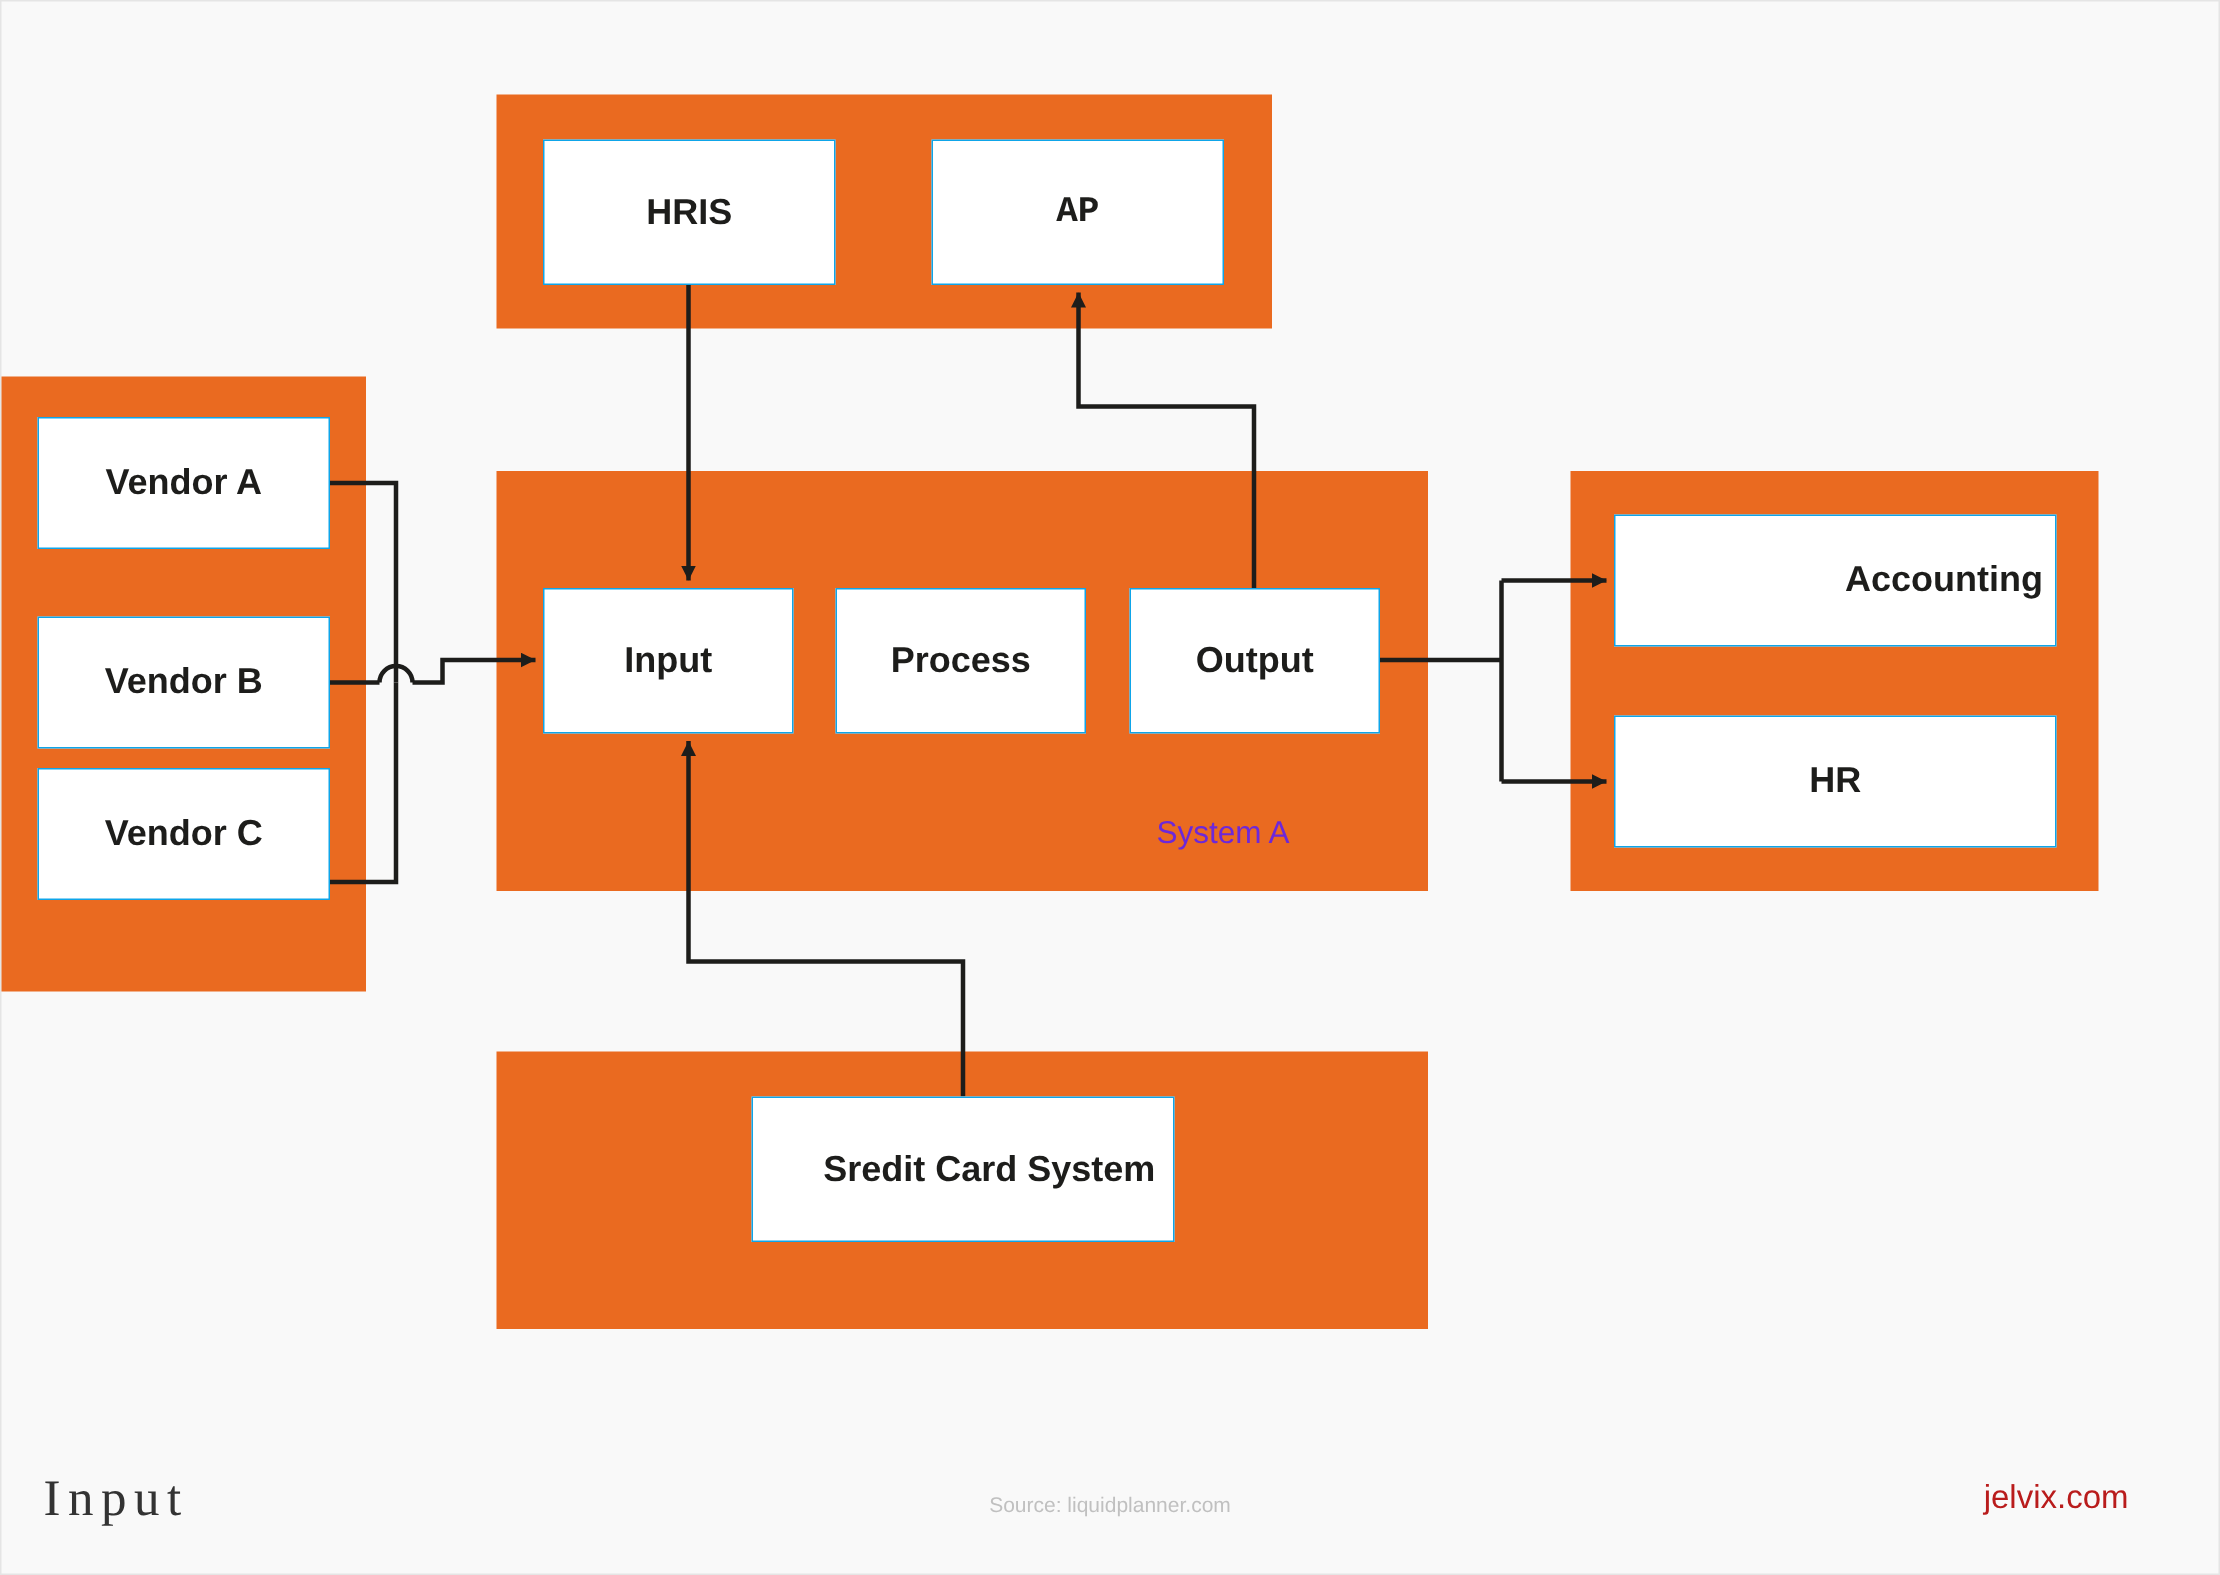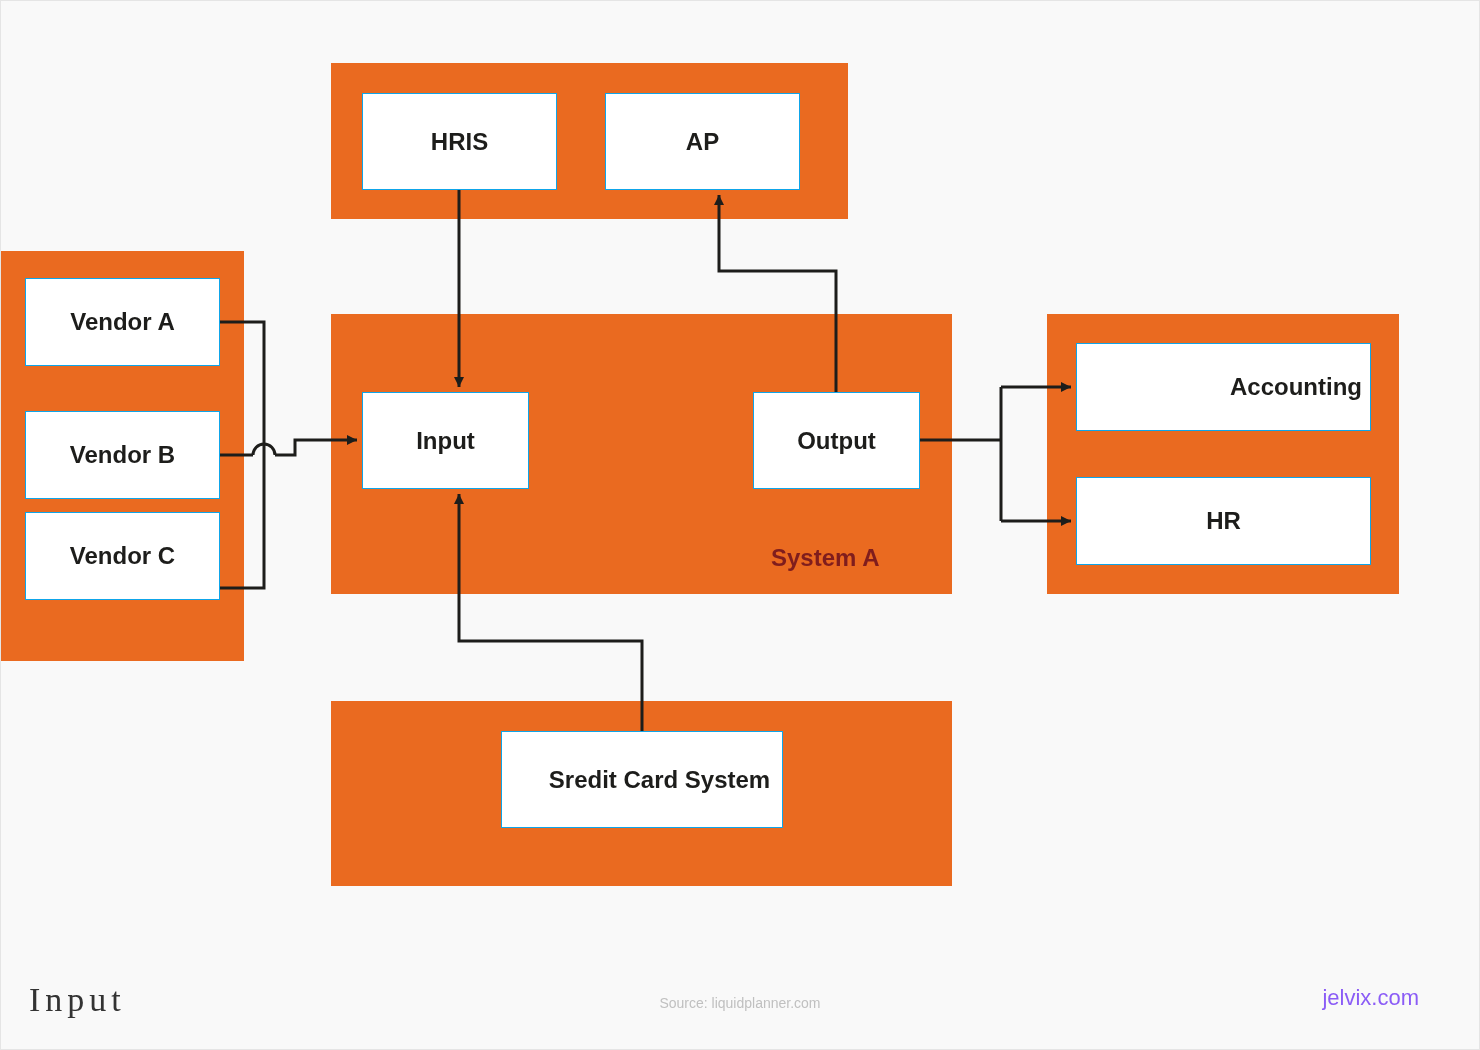--- a/index.html
+++ b/index.html
@@ -34,23 +34,23 @@
     align-items: center;
     justify-content: center;
     font-size: 24px;
     font-weight: 600;
     color: #1d1d1b;
     text-align: center;
     padding: 0 8px;
   }
   .system-label {
     position: absolute;
-    font-size: 24px;
-    font-weight: 700;
-    color: #7f1d1d;
+    font-size: 21px;
+    font-weight: 400;
+    color: #6d28d9;
   }
   .logo {
     position: absolute;
     left: 28px;
     bottom: 30px;
     font-family: Georgia, "Times New Roman", serif;
     font-size: 34px;
     letter-spacing: 5px;
     color: #333;
   }
@@ -61,21 +61,21 @@
     bottom: 38px;
     text-align: center;
     color: #c0c0c0;
     font-size: 14px;
   }
   .site {
     position: absolute;
     right: 60px;
     bottom: 38px;
     font-size: 22px;
-    color: #8b5cf6;
+    color: #b91c1c;
   }
 </style>
 </head>
 <body>
 
 <div class="canvas">
 
   <div class="container" id="c-vendors" style="left: 0px; top: 250px; width: 243px; height: 410px;"></div>
   <div class="container" id="c-top" style="left: 330px; top: 62px; width: 517px; height: 156px;"></div>
   <div class="container" id="c-systemA" style="left: 330px; top: 313px; width: 621px; height: 280px;"></div>
@@ -115,25 +115,28 @@
     </div>
   <div class="node" id="n-vendorB" style="left: 24px; top: 410px; width: 195px; height: 88px;">
       <span>Vendor B</span>
     </div>
   <div class="node" id="n-vendorC" style="left: 24px; top: 511px; width: 195px; height: 88px;">
       <span>Vendor C</span>
     </div>
   <div class="node" id="n-hris" style="left: 361px; top: 92px; width: 195px; height: 97px;">
       <span>HRIS</span>
     </div>
-  <div class="node" id="n-ap" style="left: 604px; top: 92px; width: 195px; height: 97px;">
+  <div class="node" id="n-ap" style="left: 620px; top: 92px; width: 195px; height: 97px; font-family: Liberation Mono, monospace;">
       <span>AP</span>
     </div>
   <div class="node" id="n-input" style="left: 361px; top: 391px; width: 167px; height: 97px;">
       <span>Input</span>
+    </div>
+  <div class="node" id="n-process" style="left: 556px; top: 391px; width: 167px; height: 97px;">
+      <span>Process</span>
     </div>
   <div class="node" id="n-output" style="left: 752px; top: 391px; width: 167px; height: 97px;">
       <span>Output</span>
     </div>
   <div class="node" id="n-credit" style="left: 500px; top: 730px; width: 282px; height: 97px; padding-left: 43px;">
       <span>Sredit Card System</span>
     </div>
   <div class="node" id="n-accounting" style="left: 1075px; top: 342px; width: 295px; height: 88px; justify-content: flex-end;">
       <span>Accounting</span>
     </div>

